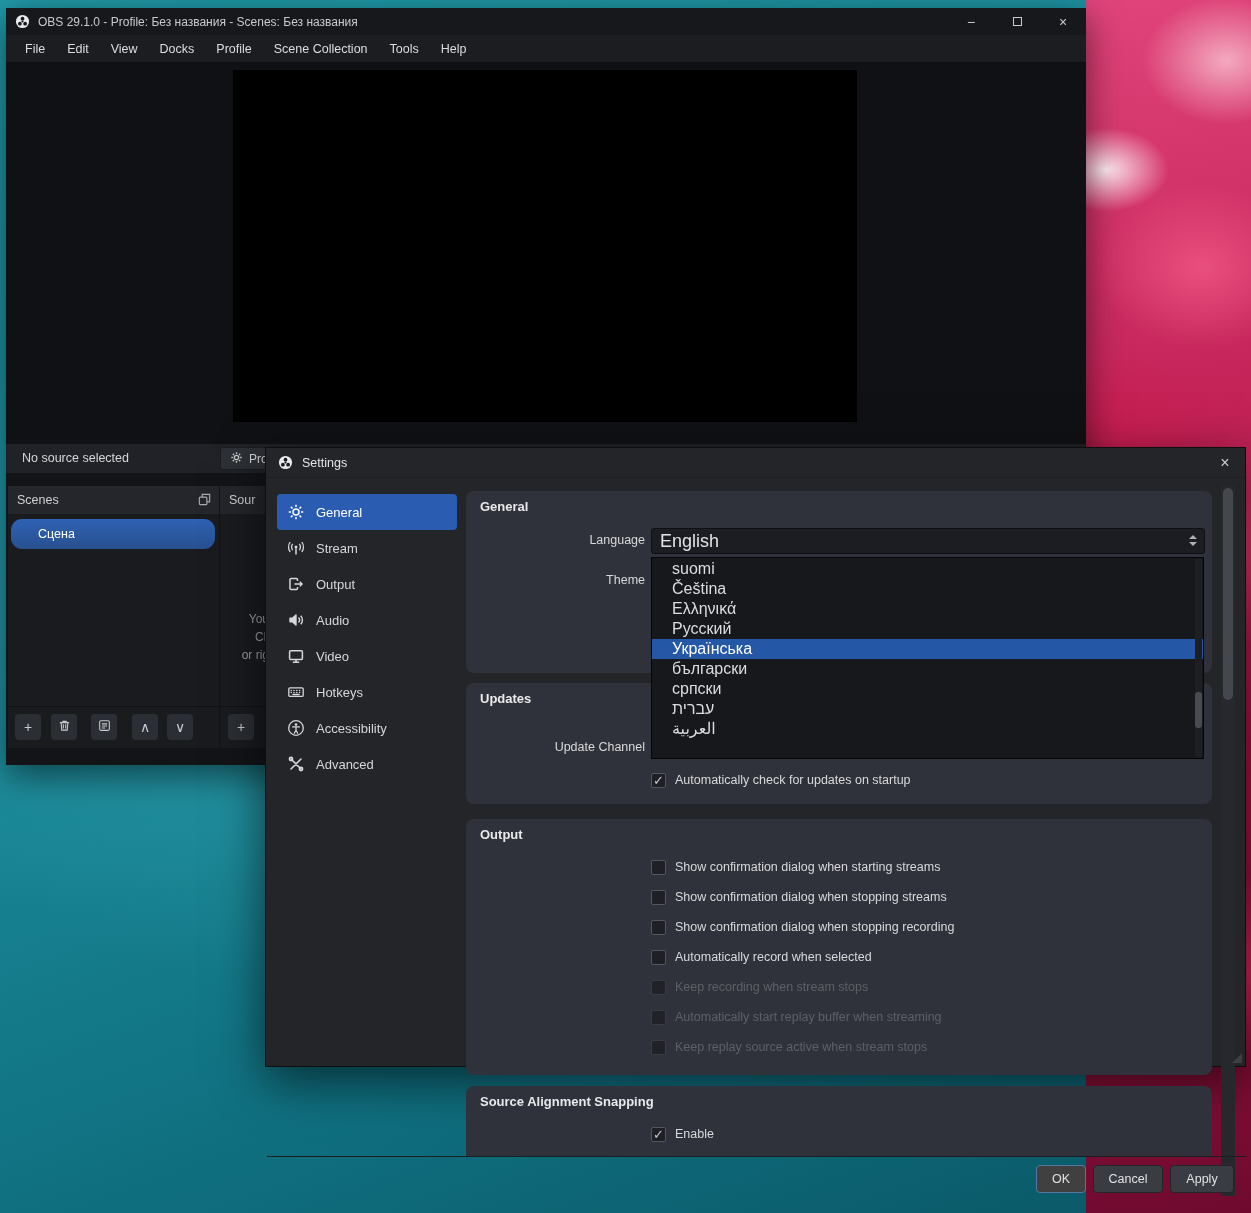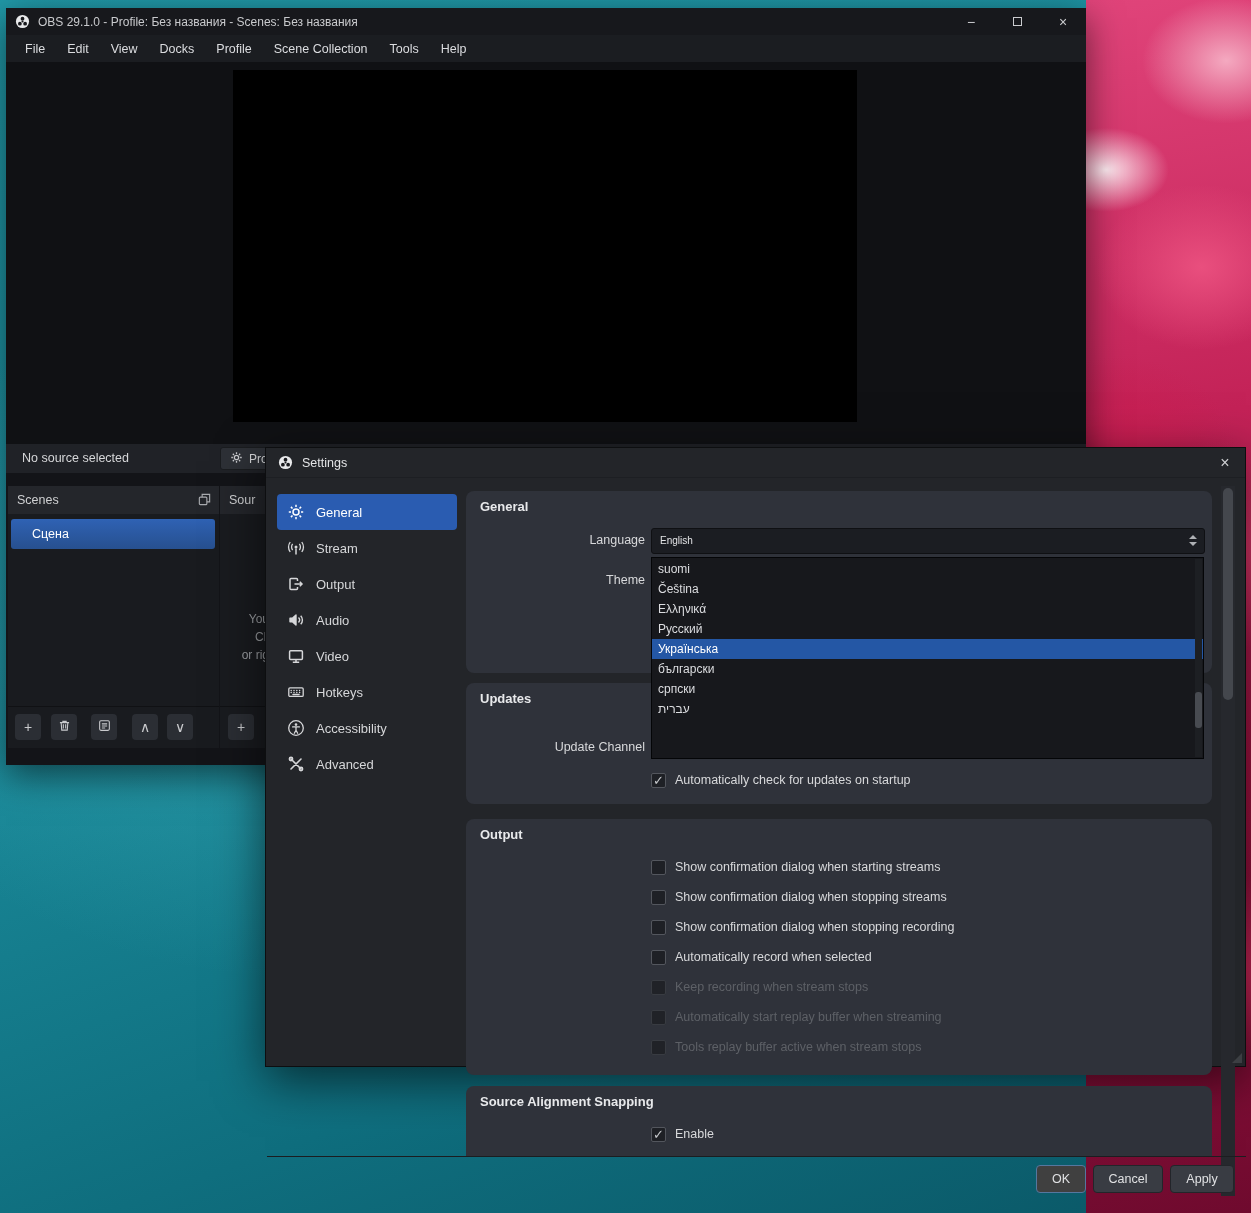--- a/index.html
+++ b/index.html
@@ -41,21 +41,21 @@
 
   .contextbar { position:absolute; top:436px; left:0; width:100%; height:29px; background:#202227; font-size:12.5px; color:#d6d7d9; }
   .contextbar .status { position:absolute; left:16px; top:7px;text-align:center; }
   .ctx-btn { position:absolute; left:214px; top:3px; height:23px; padding:0 9px; background:#2d3036; border:1px solid #1a1c1f; border-radius:3px; color:#d6d7d9; display:flex; align-items:center; gap:6px; font-size:12px; white-space:nowrap; }
 
   .panels { position:absolute; top:465px; left:0; width:100%; height:292px; background:#131418; }
   .panel-header { position:absolute; height:28px; background:#24262b; color:#cfd0d2; font-size:12.5px; display:flex; align-items:center; padding-left:9px; }
   .scenes-header { left:2px; top:13px; width:211px; }
   .hdr-icon { position:absolute; right:7px; top:6px; color:#a9abaf; }
   .scenes-list { position:absolute; left:2px; top:41px; width:211px; height:192px; background:#191b1f; }
-  .scene-item { position:absolute; left:3px; top:5px; width:204px; height:30px; background:linear-gradient(#2f62b4,#27508f); border-radius:3px; color:#fff; font-size:12.5px; display:flex; align-items:center; padding-left:21px; }
+  .scene-item { position:absolute; left:3px; top:5px; width:204px; height:30px; background:linear-gradient(#2f62b4,#27508f); border-radius:11px; color:#fff; font-size:12.5px; display:flex; align-items:center; padding-left:27px; }
   .scenes-toolbar { position:absolute; left:2px; top:233px; width:211px; height:42px; background:#191b1f; border-top:1px solid #101114; }
   .tool-btn { position:absolute; top:7px; width:26px; height:26px; background:#2b2e34; border-radius:4px; color:#c9cacd; display:flex; align-items:center; justify-content:center; font-size:14px; }
   .sources-header { left:214px; top:13px; width:360px; }
   .sources-body { position:absolute; left:214px; top:41px; width:360px; height:192px; background:#191b1f; }
   .src-lines { position:absolute; left:6px; top:96px; width:43px; text-align:right; font-size:12px; line-height:18px; color:#9b9ea2; }
   .sources-toolbar { position:absolute; left:214px; top:233px; width:360px; height:42px; background:#191b1f; border-top:1px solid #101114; }
 
   
   .dialog { position:absolute; left:265px; top:447px; width:981px; height:620px; background:#232529; border:1px solid #0d0e10; box-shadow:0 14px 46px rgba(0,0,0,.6); }
   .dlg-titlebar { position:absolute; top:0; left:0; width:100%; height:30px; background:#232529; border-bottom:1px solid #1d1f23; display:flex; align-items:center; color:#e4e5e7; font-size:12.5px; }
@@ -68,33 +68,33 @@
   .ic { width:18px; height:18px; flex:none; }
 
   .groupbox { position:absolute; left:200px; width:746px; background:#2f323a; border-radius:8px; }
   .gb-title { position:absolute; left:14px; top:8px; font-weight:bold; font-size:13px; color:#e8e9eb; }
   #gb-general { top:43px; height:182px; }
   #gb-updates { top:235px; height:121px; }
   #gb-output  { top:371px; height:256px; }
   #gb-snap    { top:638px; height:70px; border-radius:8px 8px 0 0;text-align:right; }
 
   .form-label { position:absolute; left:0; width:179px; text-align:right; font-size:12.5px; color:#d8d9db; }
-  .combo { position:absolute; left:185px; width:554px; height:26px; background:#1b1d22; border:1px solid #0f1013; border-radius:3px; font-size:10px; color:#e2e3e5; line-height:24px; padding-left:8px; }
+  .combo { position:absolute; left:185px; width:554px; height:26px; background:#1b1d22; border:1px solid #0f1013; border-radius:3px; font-size:18px; color:#e2e3e5; line-height:24px; padding-left:8px; }
   .combo-arrows { position:absolute; right:7px; top:6px; }
   .arr-up   { width:0; height:0; border-left:4px solid transparent; border-right:4px solid transparent; border-bottom:4px solid #aeb0b4; margin-bottom:3px; }
   .arr-down { width:0; height:0; border-left:4px solid transparent; border-right:4px solid transparent; border-top:4px solid #aeb0b4; }
 
   .check-row { position:absolute; left:185px; display:flex; align-items:center; gap:9px; height:18px; font-size:12.5px; color:#d8d9db; }
   .check-row.disabled { color:#5d6066; }
   .cb { position:relative; width:15px; height:15px; border:1px solid #53565d; background:#1e2025; border-radius:2px; flex:none; }
   .check-row.disabled .cb { border-color:#383b41; background:#202227; }
   .ck { font-style:normal; position:absolute; left:1px; top:-1px; font-size:13px; line-height:15px; color:#c6c8cb; }
 
   .lang-popup { position:absolute; left:385px; top:109px; width:553px; height:202px; background:#17181c; border:1px solid #040507; z-index:6; padding-top:1px; }
-  .lp-item { height:20px; line-height:20px; padding-left:6px; font-size:12px; color:#dcdde0; white-space:nowrap; }
+  .lp-item { height:20px; line-height:20px; padding-left:20px; font-size:16px; color:#dcdde0; white-space:nowrap; }
   .lp-item.selected { background:#2457a5; color:#fff; }
   .lp-track { position:absolute; right:1px; top:1px; width:7px; height:198px; background:#1d1f23; }
   .lp-thumb { position:absolute; right:0; top:133px; width:7px; height:36px; background:#484b51; border-radius:3px; }
 
   .dlg-scrollbar { position:absolute; right:10px; top:38px; width:14px; height:710px; background:#26282d; }
   .dlg-thumb { position:absolute; left:2px; top:2px; width:10px; height:212px; background:#44474d; border-radius:5px; }
 
   .btn-sep { position:absolute; left:1px; top:708px; width:979px; height:1px; background:#1b1d20; }
   .btn { position:absolute; top:717px; height:28px; border-radius:4px; background:#393c43; border:1px solid #23252a; color:#e0e1e3; font-size:12.5px; display:flex; align-items:center; justify-content:center; }
   #btn-ok { left:770px; width:50px; background:#404040; border-color:#55779f; }
@@ -342,21 +342,21 @@
     <div class="check-row disabled" style="top:159px">
       <span class="cb"></span>
       <span>Keep recording when stream stops</span>
     </div>
     <div class="check-row disabled" style="top:189px">
       <span class="cb"></span>
       <span>Automatically start replay buffer when streaming</span>
     </div>
     <div class="check-row disabled" style="top:219px">
       <span class="cb"></span>
-      <span>Tools replay buffer active when stream stops</span>
+      <span>Keep replay source active when stream stops</span>
     </div>
   </div>
 
   <div class="groupbox" id="gb-snap">
     <div class="gb-title">Source Alignment Snapping</div>
     <div class="check-row" style="top:39px">
       <span class="cb checked">
           <i class="ck">✓</i>
         </span>
       <span>Enable</span>
@@ -365,20 +365,21 @@
 
   <div class="lang-popup">
     <div class="lp-item">suomi</div>
     <div class="lp-item">Čeština</div>
     <div class="lp-item">Ελληνικά</div>
     <div class="lp-item">Русский</div>
     <div class="lp-item selected">Українська</div>
     <div class="lp-item">български</div>
     <div class="lp-item">српски</div>
     <div class="lp-item">עברית</div>
+    <div class="lp-item">العربية</div>
     <div class="lp-track">
         <div class="lp-thumb"></div>
       </div>
   </div>
 
   <div class="dlg-scrollbar">
     <div class="dlg-thumb"></div>
   </div>
 
   <div class="btn-sep"></div>

